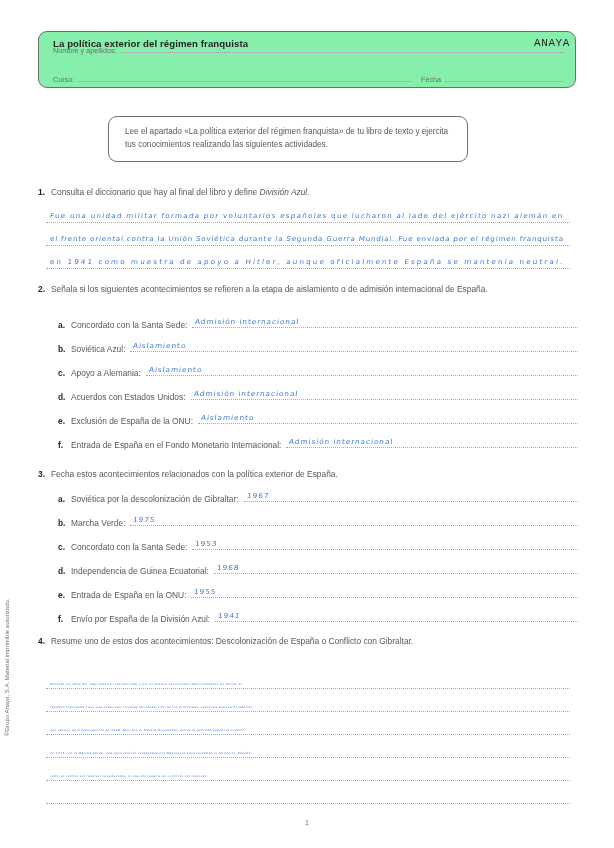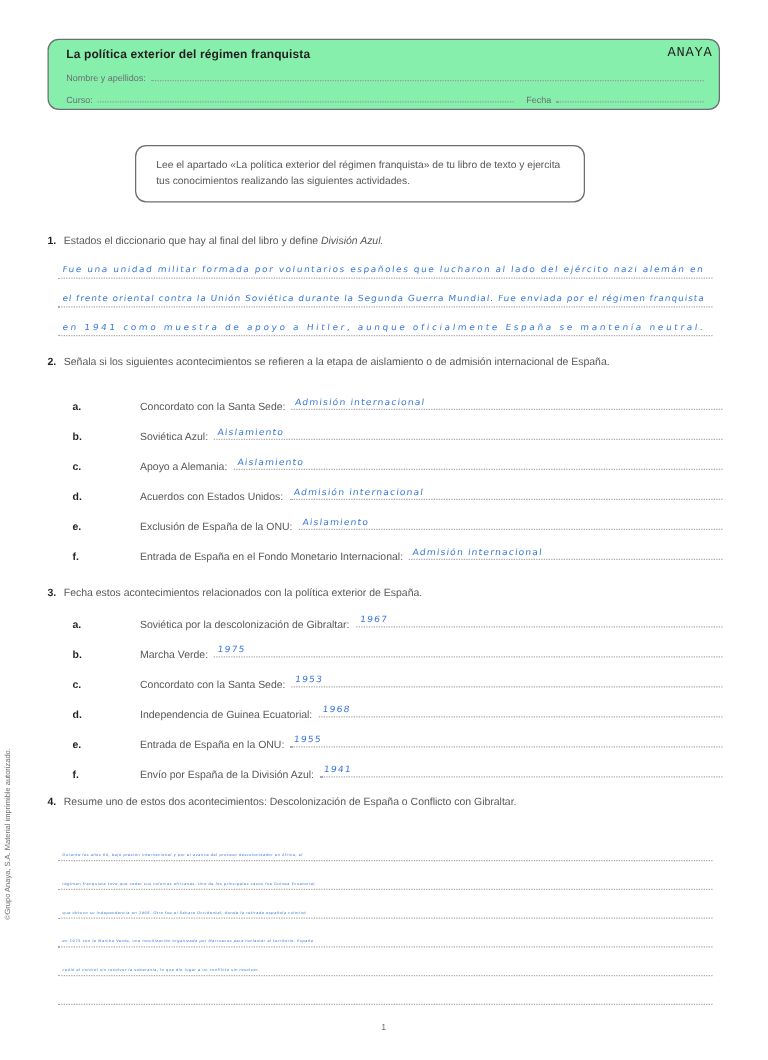--- a/index.html
+++ b/index.html
@@ -55,21 +55,21 @@
   }
   .field-row {
     position: absolute;
     left: 14px;
     font-size: 7.2px;
     color: #6d6e71;
     display: flex;
     align-items: baseline;
     white-space: nowrap;
   }
-  .field-row.nombre { top: 26px; width: 510px; }
+  .field-row.nombre { top: 14px; width: 510px; }
   .field-row.curso  { top: 43px; width: 510px; text-align: center; }
   .field-label { flex: 0 0 auto; }
   .dotline {
     flex: 1 1 auto;
     border-bottom: 1px dotted #9a9b9e;
     margin-left: 4px;
     margin-bottom: 1.5px;
     height: 1px;
   }
   .dotline.short { flex: 0 0 118px; }
@@ -118,21 +118,21 @@
     font-size: 8.4px;
     color: #58585a;
     margin-left: 20px;
     white-space: nowrap;
   }
   .sub-letter {
     font-weight: bold;
     color: #231f20;
     flex: 0 0 13px;
   }
-  .sub-label { flex: 0 0 auto; margin-left: 41px; }
+  .sub-label { flex: 0 0 auto; }
 
   .answer-slot {
     flex: 1 1 auto;
     position: relative;
     border-bottom: 1px dotted #a7a9ac;
     margin-left: 5px;
     height: 11px;
   }
   .ink {
     position: absolute;
@@ -213,21 +213,21 @@
       <span class="field-label fecha">Fecha</span>
       <span class="dotline short"></span>
     </div>
   </div>
 
   <div class="instruction">Lee el apartado «La política exterior del régimen franquista» de tu libro de texto y ejercita tus conocimientos realizando las siguientes actividades.</div>
 
   <div class="q" style="top:186px">
     <div class="q-head">
       <span class="q-num">1.</span>
-      <span class="q-text"><span>Estados el diccionario que hay al final del libro y define </span><em>División Azul.</em></span>
+      <span class="q-text"><span>Consulta el diccionario que hay al final del libro y define </span><em>División Azul.</em></span>
     </div>
   </div>
   <div class="write-lines" style="top:200px">
     <div class="write-line">
         <span class="ink" style="letter-spacing: 1.23571px;">Fue una unidad militar formada por voluntarios españoles que lucharon al lado del ejército nazi alemán en</span>
       </div>
     <div class="write-line">
         <span class="ink" style="letter-spacing: 0.760256px;">el frente oriental contra la Unión Soviética durante la Segunda Guerra Mundial. Fue enviada por el régimen franquista</span>
       </div>
     <div class="write-line">

